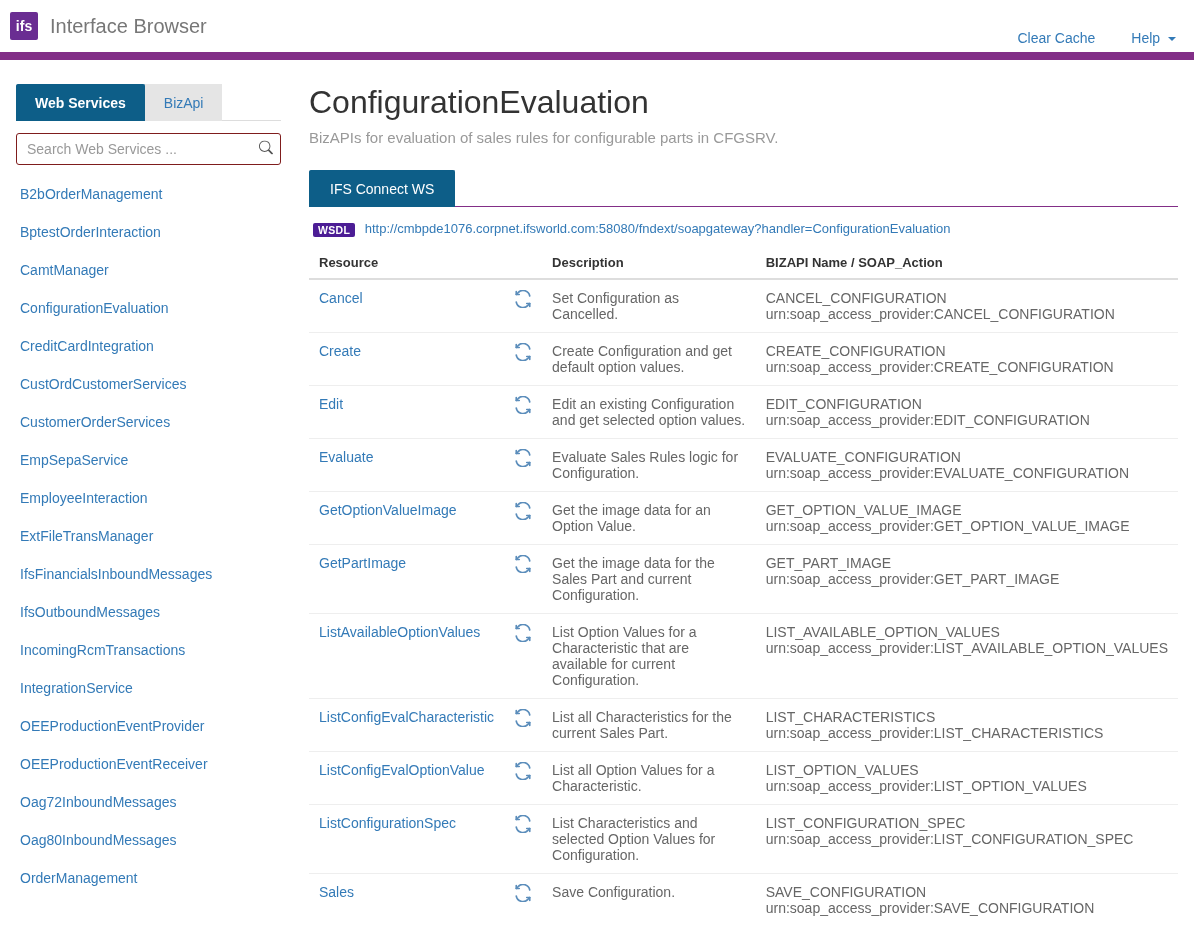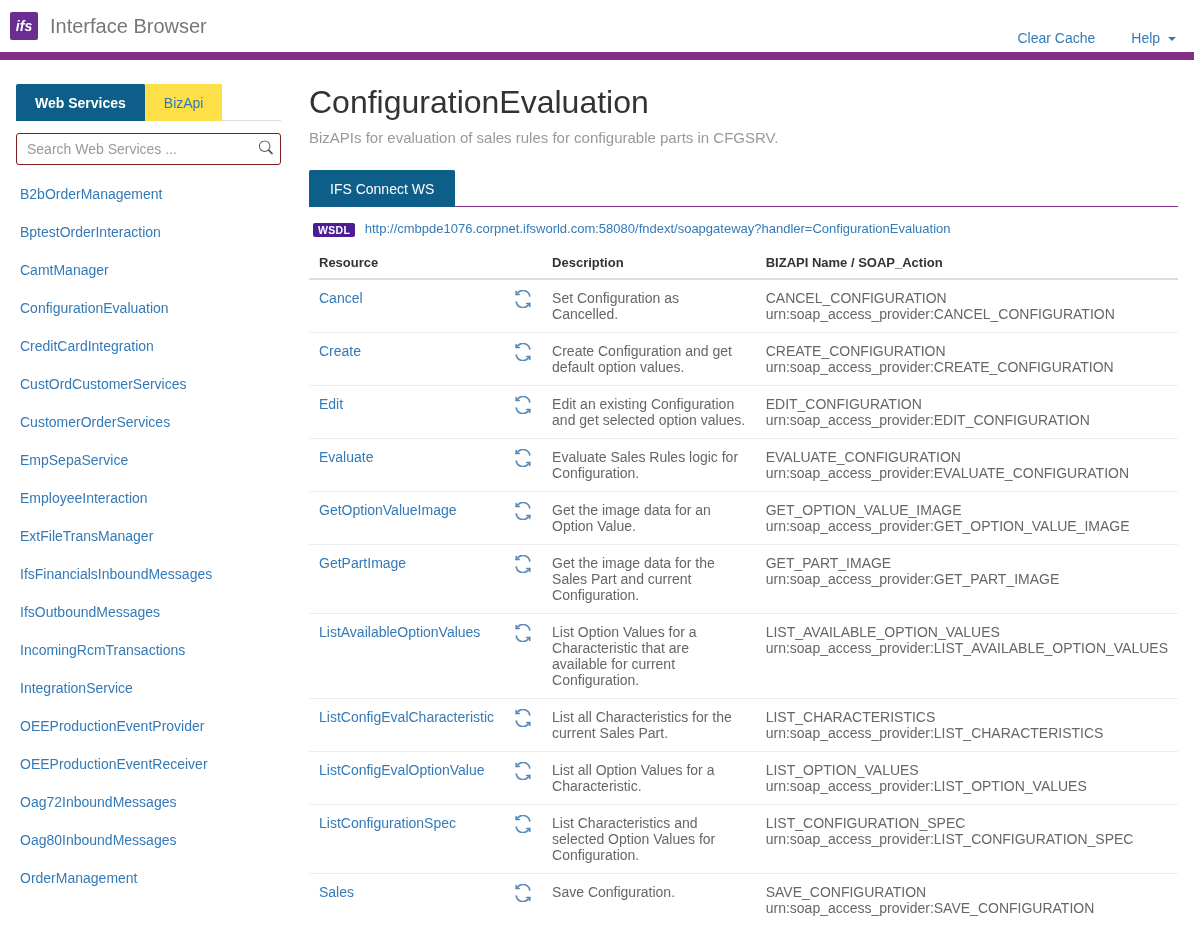--- a/index.html
+++ b/index.html
@@ -2,34 +2,34 @@
 <html><head>
 <meta charset="utf-8">
 <style>
   * { box-sizing: border-box; margin: 0; padding: 0; }
   body { font-family: "Helvetica Neue", Helvetica, Arial, sans-serif; font-size: 14px; color: #333; background: #fff; }
   a { color: #337ab7; text-decoration: none; }
 
   
   .topbar { display:flex; align-items:center; justify-content:space-between; padding: 6px 18px 6px 10px; }
   .brand { display:flex; align-items:center; gap:12px; }
-  .brand-logo { width:28px; height:28px; background:#6a2d92; border-radius:2px; display:flex; align-items:center; justify-content:center; color:#fff; font-weight:bold; font-style:italic; font-size:14px; }
+  .brand-logo { width:28px; height:28px; background:#6a2d92; border-radius:2px; display:flex; align-items:center; justify-content:center; color:#fff; font-weight:bold; font-size:14px; }
   .brand-title { font-size:20px; color:#777; font-weight:400; }
   .topbar-right { display:flex; gap:36px; font-size:14px;margin-top:24px; }
   .dropdown-caret { display:inline-block; width:0; height:0; margin-left:4px; vertical-align:middle; border-top:4px solid; border-right:4px solid transparent; border-left:4px solid transparent; }
   .purple-strip { height:8px; background:#822e87; width:100%; }
 
   
   .page { display:flex; padding: 24px 16px 40px 16px; gap: 28px; max-width:1194px; }
   .sidebar { width:265px; flex:0 0 265px; }
   .main { flex:1; min-width:0; }
 
   
   .tabs { display:flex; border-bottom:1px solid #ddd; }
-  .tab { padding: 10px 18px; cursor:pointer; background:#fde047; color:#337ab7; border:1px solid transparent; border-bottom:none; margin-bottom:-1px; }
+  .tab { padding: 10px 18px; cursor:pointer; background:#e5e5e5; color:#337ab7; border:1px solid transparent; border-bottom:none; margin-bottom:-1px; }
   .tab.active { background:#0d5e88; color:#fff; border-color:#0d5e88; font-weight:600; border-radius:2px 2px 0 0; }
   .search-wrap { position:relative; margin-top:12px; margin-bottom:10px; }
   .search-wrap input { width:100%; padding:7px 30px 7px 10px; border:1px solid #7f1d1d; border-radius:3px; font-size:14px; background:#fff; color:#555; }
   .search-wrap input::placeholder { color:#999; }
   .search-icon { position:absolute; right:8px; top:50%; transform:translateY(-50%); color:#555; }
   .side-list { list-style:none; margin-top:4px; }
   .side-list li { padding: 11px 4px; }
   .side-list li a { color:#337ab7; font-size:14px; }
 
   

